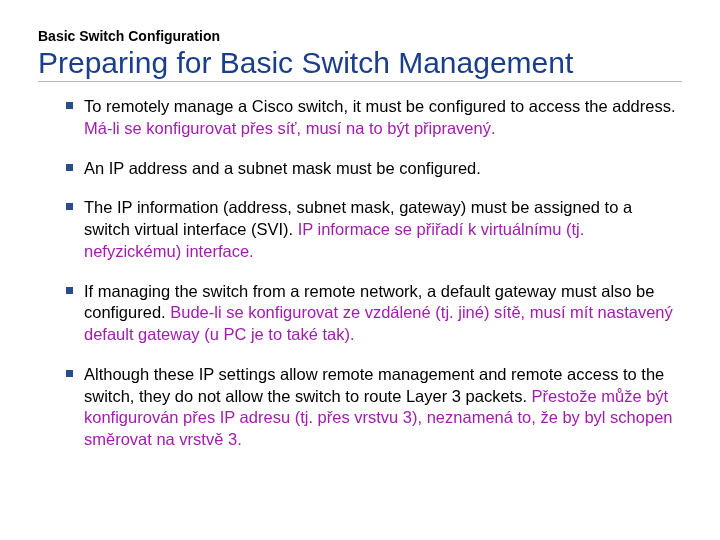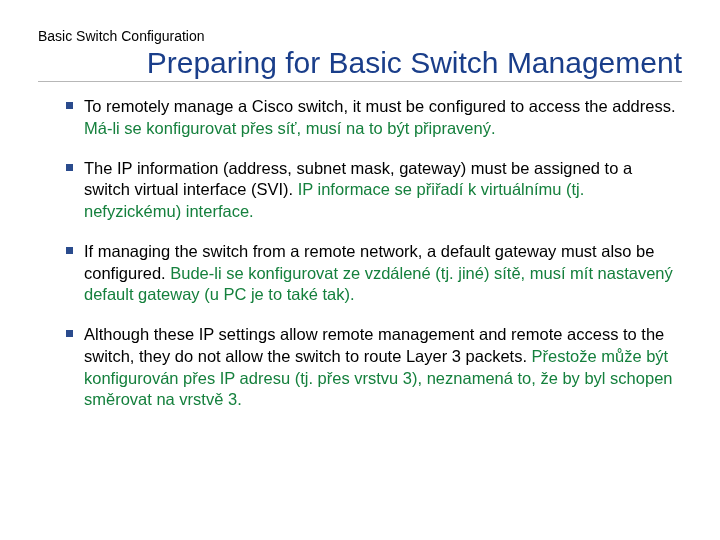--- a/index.html
+++ b/index.html
@@ -13,31 +13,30 @@
     overflow: hidden;
   }
   .slide {
     box-sizing: border-box;
     padding: 28px 38px 20px 38px;
     width: 720px;
     height: 540px;
   }
   .eyebrow {
     font-size: 14px;
-    font-weight: normal;
+    font-weight: bold;
     color: #000;
     margin: 0 0 2px 0;
   }
   .title {
     font-size: 30px;
     font-weight: normal;
     color: #1a3e8a;
     margin: 0 0 2px 0;
     line-height: 1.1;
-    text-align: right;
   }
   .rule {
     border: none;
     border-top: 1px solid #b7b7b7;
     margin: 0 0 14px 0;
   }
   ul.bullets {
     list-style: none;
     padding: 0 0 0 28px;
     margin: 0;
@@ -52,35 +51,38 @@
   ul.bullets > li::before {
     content: "";
     position: absolute;
     left: 0;
     top: 6px;
     width: 7px;
     height: 7px;
     background: #2a4b8d;
   }
   .cz {
-    color: #15803d;
+    color: #a21caf;
   }
 </style>
 </head>
 <body>
 
 <div class="slide">
   <p class="eyebrow">Basic Switch Configuration</p>
   <h1 class="title">Preparing for Basic Switch Management</h1>
   <hr class="rule">
   <ul class="bullets">
     <li>
       <span>To remotely manage a Cisco switch, it must be configured to access the address. </span><span class="cz">Má-li se konfigurovat přes síť, musí na to být připravený.</span>
     </li>
     <li>
+      <span>An IP address and a subnet mask must be configured.</span><span class="cz"></span>
+    </li>
+    <li>
       <span>The IP information (address, subnet mask, gateway) must be assigned to a switch virtual interface (SVI). </span><span class="cz">IP informace se přiřadí k virtuálnímu (tj. nefyzickému) interface.</span>
     </li>
     <li>
       <span>If managing the switch from a remote network, a default gateway must also be configured. </span><span class="cz">Bude-li se konfigurovat ze vzdálené (tj. jiné) sítě, musí mít nastavený default gateway (u PC je to také tak).</span>
     </li>
     <li>
       <span>Although these IP settings allow remote management and remote access to the switch, they do not allow the switch to route Layer 3 packets. </span><span class="cz">Přestože může být konfigurován přes IP adresu (tj. přes vrstvu 3), neznamená to, že by byl schopen směrovat na vrstvě 3.</span>
     </li>
   </ul>
 </div>

